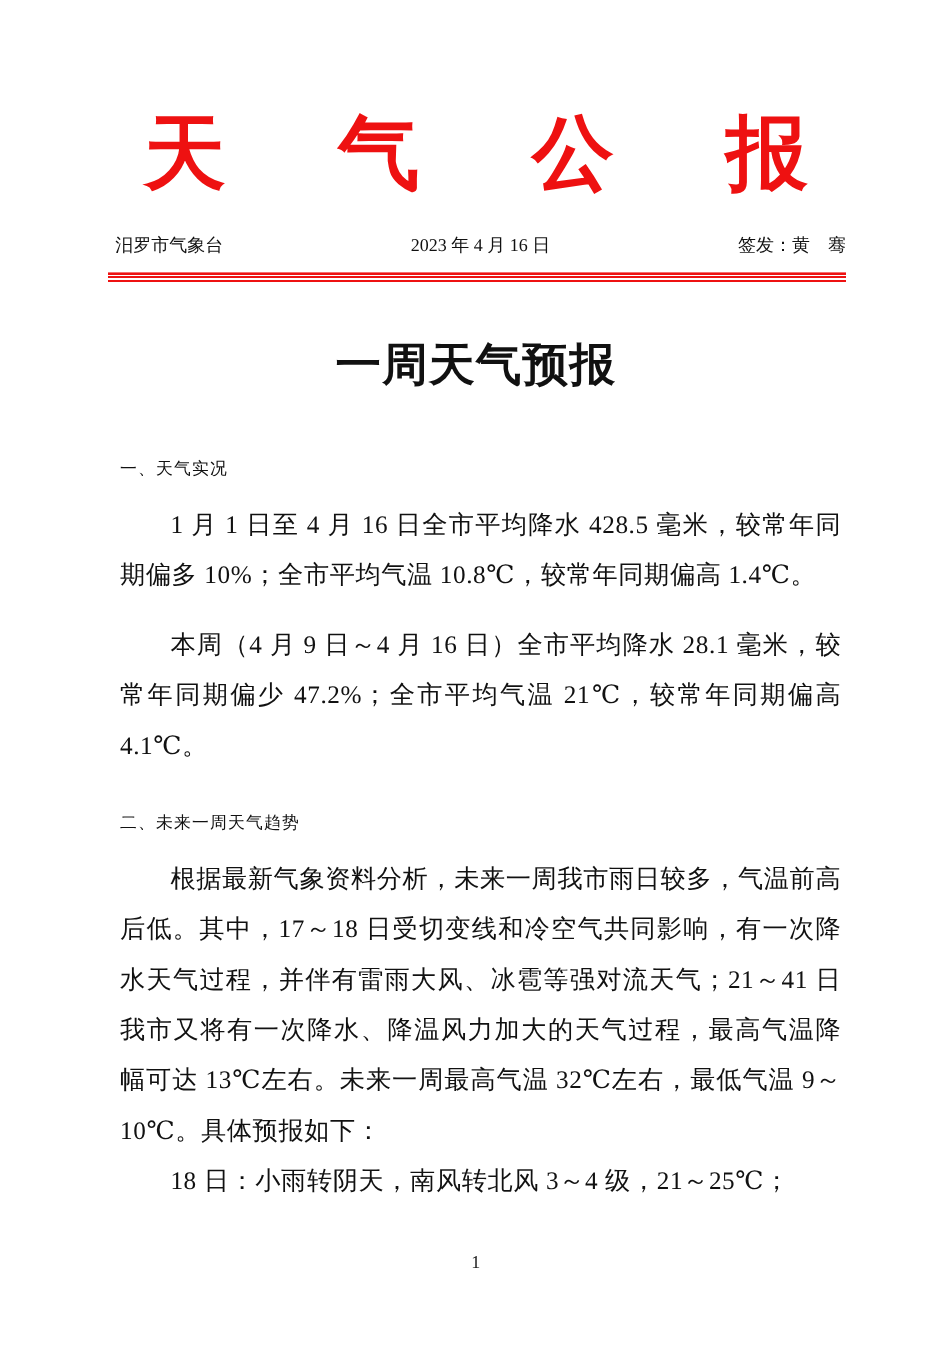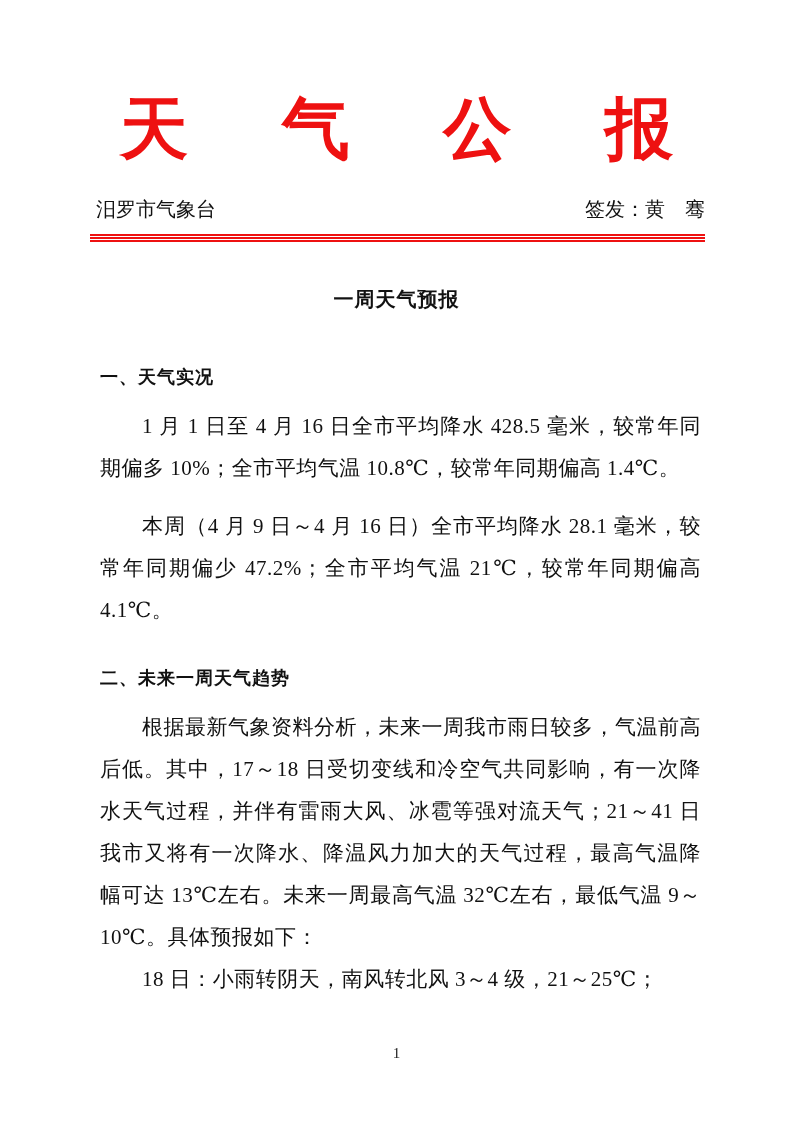--- a/index.html
+++ b/index.html
@@ -24,50 +24,50 @@
     color: #ee1111;
     letter-spacing: 0.55em;
     padding-left: 0.55em; 
     white-space: nowrap;
   }
   .header-row {
     display: flex;
     justify-content: space-between;
     align-items: baseline;
     margin: 26px 88px 0 96px;
-    font-size: 20px;
+    font-size: 15px;
     line-height: 1.3;
   }
   .header-row .cell { white-space: nowrap; }
   .red-rule {
     margin: 12px 88px 0 90px;
     height: 8px;
     background: linear-gradient(
       to bottom,
       #ee1111 0px, #ee1111 2px,
       #ffffff 2px, #ffffff 3px,
       #ee1111 3px, #ee1111 5px,
       #ffffff 5px, #ffffff 6px,
       #ee1111 6px, #ee1111 8px
     );
   }
   .report-heading {
     margin-top: 44px;
     text-align: center;
-    font-size: 20px;
+    font-size: 38px;
     font-weight: 700;
     letter-spacing: 1px;
   }
   .content {
     margin: 0 92px 0 100px;
     font-size: 21px;
   }
   .section-heading {
-    font-size: 18px;
-    font-weight: 700;
+    font-size: 14px;
+    font-weight: 400;
     letter-spacing: 1px;
   }
   .section-heading.first { margin-top: 52px; }
   .section-heading.second { margin-top: 35px; }
   .content p {
     margin-top: 16px;
     text-indent: 2em;
     text-align: justify;
     line-height: 42px;
     letter-spacing: 0.5px;
@@ -85,20 +85,21 @@
 </style>
 </head>
 <body>
 
 <div class="page">
 
   <h1 class="doc-title">天 气 公 报</h1>
 
   <div class="header-row">
     <span class="cell">汨罗市气象台</span>
+    <span class="cell">2023 年 4 月 16 日</span>
     <span class="cell"><span>签发：</span><span>黄　骞</span></span>
   </div>
 
   <div class="red-rule"></div>
 
   <h2 class="report-heading">一周天气预报</h2>
 
   <div class="content">
 
     <h3 class="section-heading first">一、天气实况</h3>

